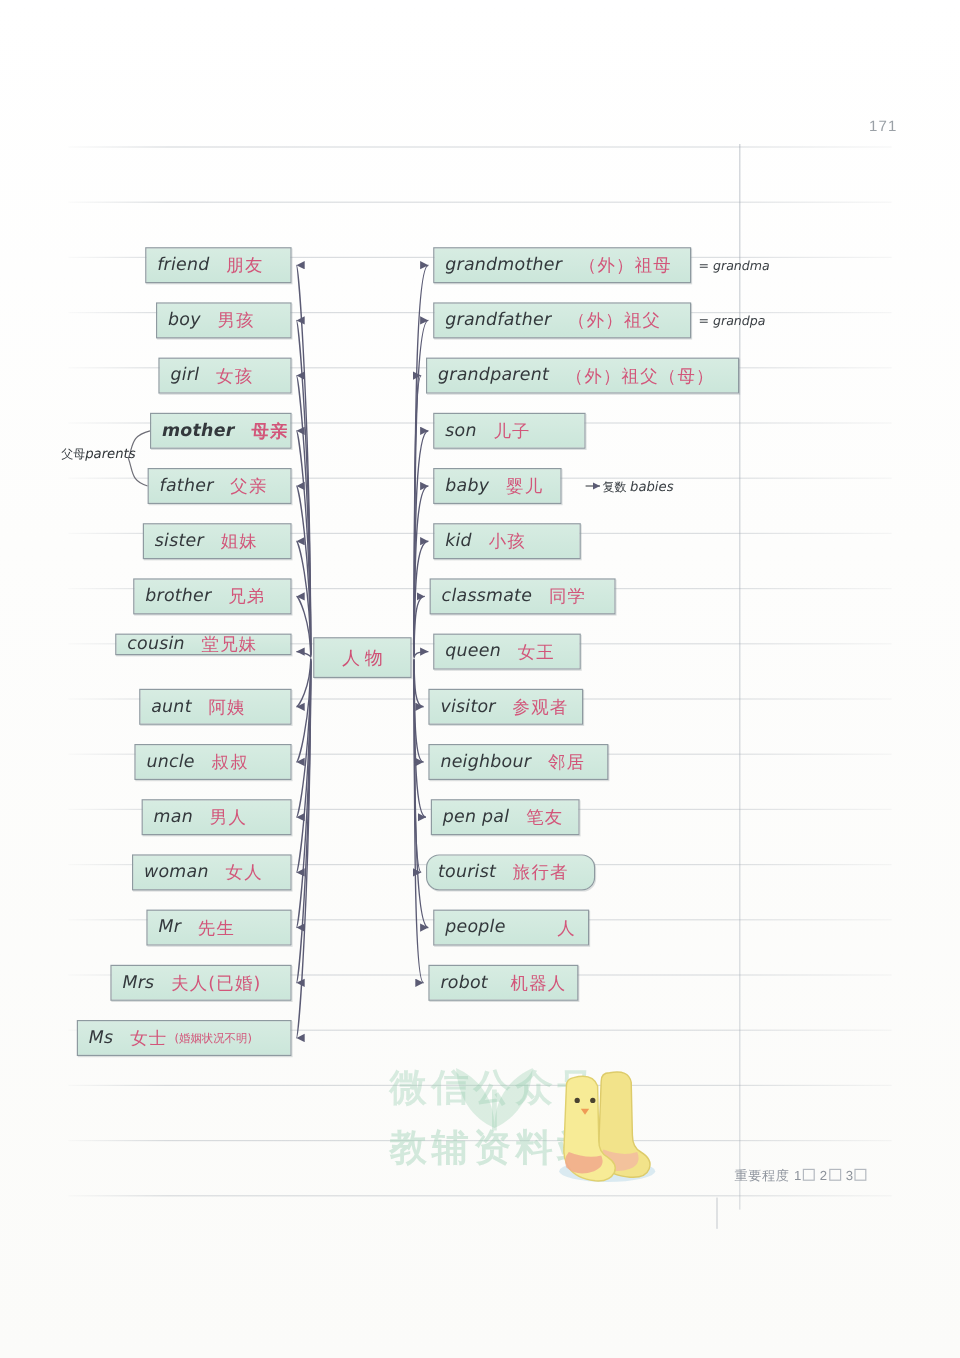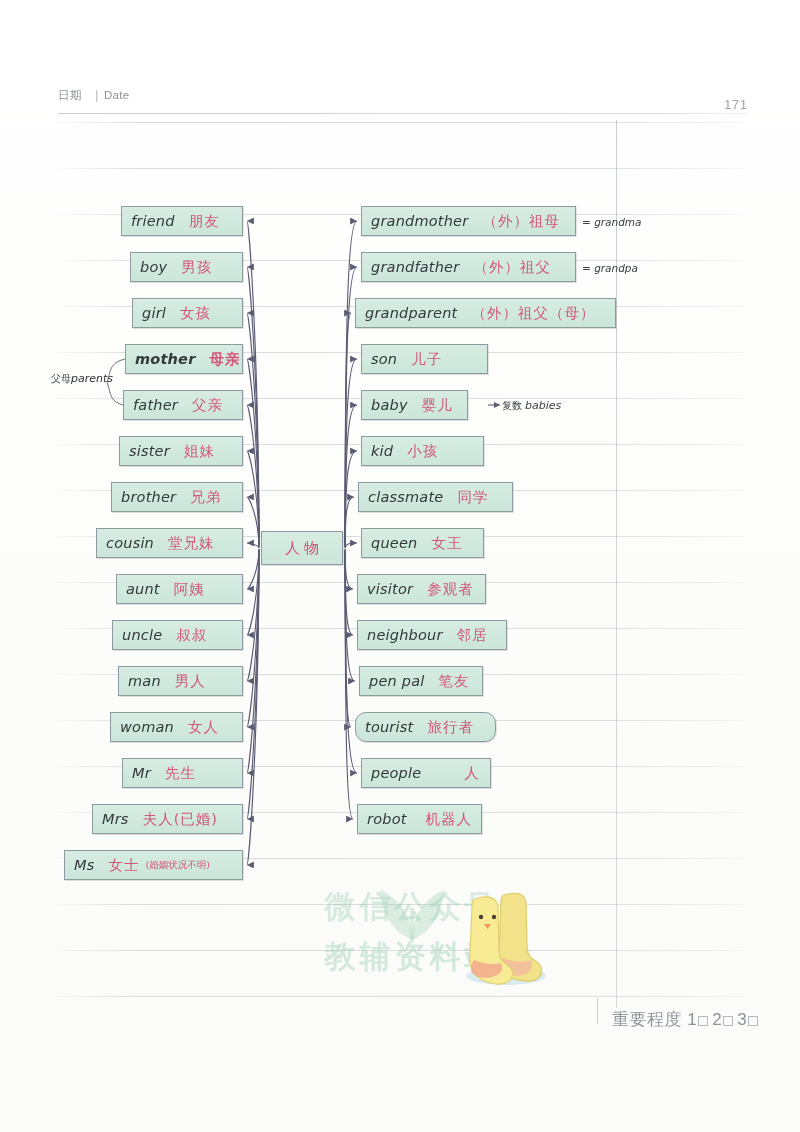--- a/index.html
+++ b/index.html
@@ -24,21 +24,21 @@
            background:linear-gradient(to bottom,rgba(160,168,178,.55),rgba(160,168,178,.40));}
   
   #hdr{position:absolute;left:58px;top:88px;width:690px;height:34px;}
   #hdr .lbl{position:absolute;left:0;top:0;font-size:11.5px;color:#8d9299;letter-spacing:.4px;}
   #hdr .sep{position:absolute;left:37px;top:-1px;font-size:13px;color:#b9bec4;}
   #hdr .en{position:absolute;left:46px;top:1px;font-size:11.5px;color:#8d9299;letter-spacing:.3px;}
   #hdr .topline{position:absolute;left:0;top:25px;width:690px;height:1px;
       background:linear-gradient(to right,rgba(150,158,168,.50),rgba(150,158,168,.38) 85%,rgba(150,158,168,.12));}
   #pageno{position:absolute;right:52px;top:98px;font-size:12.5px;color:#9aa0a6;letter-spacing:1px;}
   
-  #footer{position:absolute;left:612px;top:1008px;font-size:17px;color:#9197a0;letter-spacing:.5px;white-space:nowrap;}
+  #footer{position:absolute;left:612px;top:972px;font-size:11px;color:#9197a0;letter-spacing:.5px;white-space:nowrap;}
   #footer .bx{display:inline-block;width:8px;height:8px;border:1px solid #b4b9c0;margin:0 4px 0 1px;vertical-align:-1px;}
   #footer .num{color:#8d939b;}
   #footline{position:absolute;left:597px;top:998px;width:1px;height:26px;background:rgba(160,168,178,.5);}
   
   #wm{position:absolute;left:262px;top:886px;width:300px;text-align:center;
       pointer-events:none;user-select:none;}
   #wm .leaf{position:absolute;left:110px;top:-18px;width:80px;height:78px;}
   #wm .t1,#wm .t2{font-family:"DejaVu Sans",sans-serif;font-weight:bold;letter-spacing:4px;}
   #wm .t1{font-size:31px;color:rgba(150,205,175,.36);}
   #wm .t2{font-size:31px;color:rgba(150,205,175,.40);margin-top:8px;}
@@ -96,26 +96,20 @@
       <div class="rule" style="top: 598px;"></div>
       <div class="rule" style="top: 644px;"></div>
       <div class="rule" style="top: 690px;"></div>
       <div class="rule" style="top: 736px;"></div>
       <div class="rule" style="top: 782px;"></div>
       <div class="rule" style="top: 828px;"></div>
       <div class="rule" style="top: 874px;"></div>
     </div>
   <div id="vmargin"></div>
 
-  <div id="hdr">
-    <span class="lbl">日期</span>
-    <span class="sep">|</span>
-    <span class="en">Date</span>
-    <div class="topline"></div>
-  </div>
   <div id="pageno">171</div>
 
   <div id="wm">
     <svg class="leaf" viewBox="0 0 80 78">
       <path d="M40 72 C40 46 26 30 8 22 C10 48 22 64 40 72 Z" fill="rgba(150,205,175,.32)"></path>
       <path d="M40 72 C40 46 54 30 72 22 C70 48 58 64 40 72 Z" fill="rgba(150,205,175,.32)"></path>
       <path d="M40 74 L40 40" stroke="rgba(150,205,175,.32)" stroke-width="4" fill="none"></path>
     </svg>
     <div class="t1">微信公众号</div>
     <div class="t2">教辅资料站</div>
@@ -208,21 +202,21 @@
           <span class="cn">父亲</span>
         </div>
         <div class="node" style="left: 119px; top: 436px; width: 124px; height: 30px;">
           <span class="en">sister</span>
           <span class="cn">姐妹</span>
         </div>
         <div class="node" style="left: 111px; top: 482px; width: 132px; height: 30px;">
           <span class="en">brother</span>
           <span class="cn">兄弟</span>
         </div>
-        <div class="node" style="left: 96px; top: 528px; width: 147px; height: 30px;">
+        <div class="node" style="left: 96px; top: 528px; width: 147px; height: 18px;">
           <span class="en">cousin</span>
           <span class="cn">堂兄妹</span>
         </div>
         <div class="node" style="left: 116px; top: 574px; width: 127px; height: 30px;">
           <span class="en">aunt</span>
           <span class="cn">阿姨</span>
         </div>
         <div class="node" style="left: 112px; top: 620px; width: 131px; height: 30px;">
           <span class="en">uncle</span>
           <span class="cn">叔叔</span>

